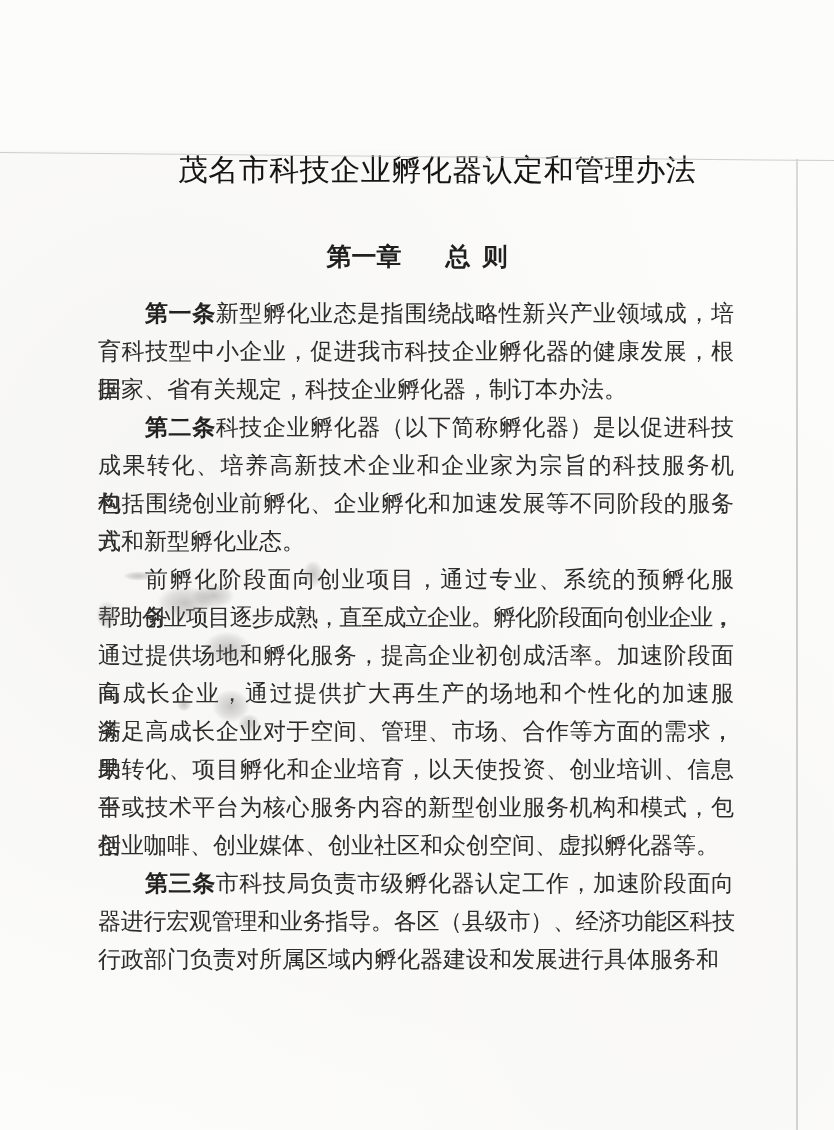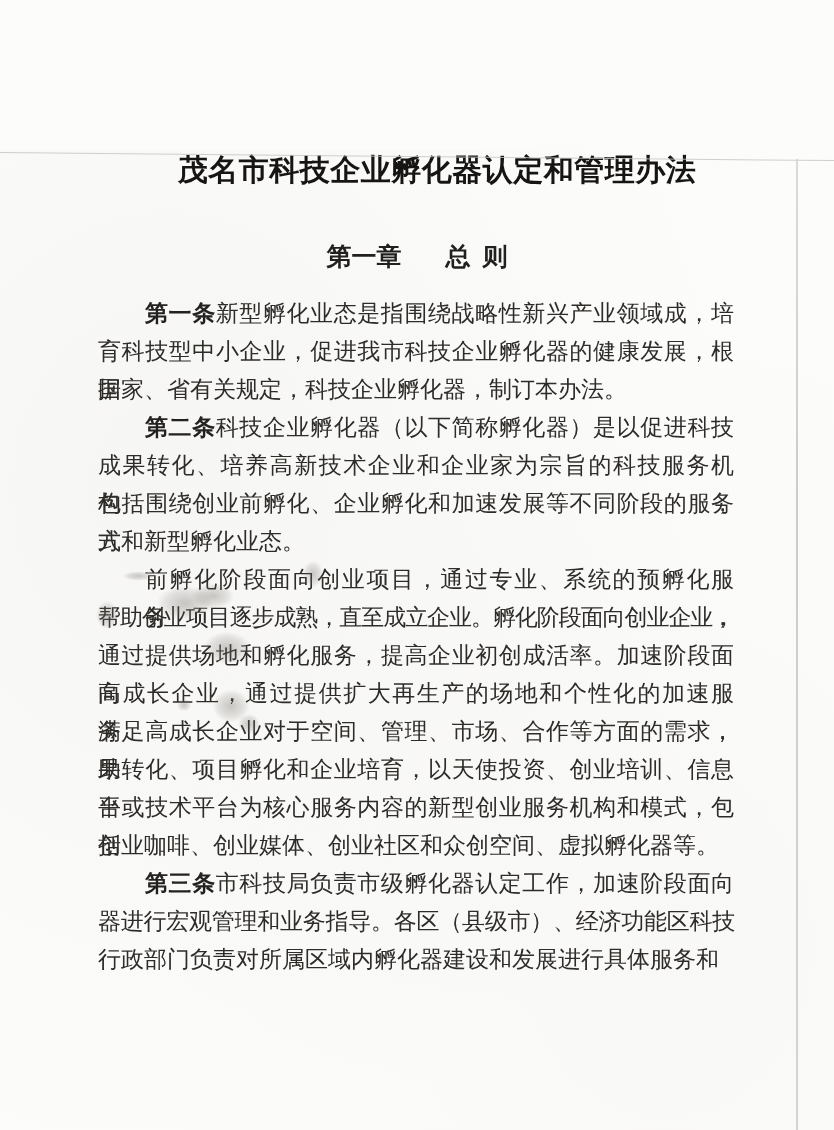--- a/index.html
+++ b/index.html
@@ -44,21 +44,21 @@
   .s6 { left:207px; top:535px; width:48px; height:42px; }
   .s7 { left:235px; top:561px; width:28px; height:26px; }
   .s8 { left:175px; top:547px; width:18px; height:16px; }
   .s9 { left:300px; top:407px; width:26px; height:34px; }
 
   
   .title {
     margin: 150px 0 0 0;
     text-align: center;
     font-size: 30px; line-height: 40px;
-    font-weight: bold;
+    font-weight: normal;
     letter-spacing: 0.5px;
     color: #171513;
     padding-left: 40px;
   }
   .chapter {
     margin-top: 50px;
     text-align: center;
     font-family: "Liberation Sans", "DejaVu Sans", sans-serif;
     font-size: 25px; line-height: 32px;
     font-weight: bold;

